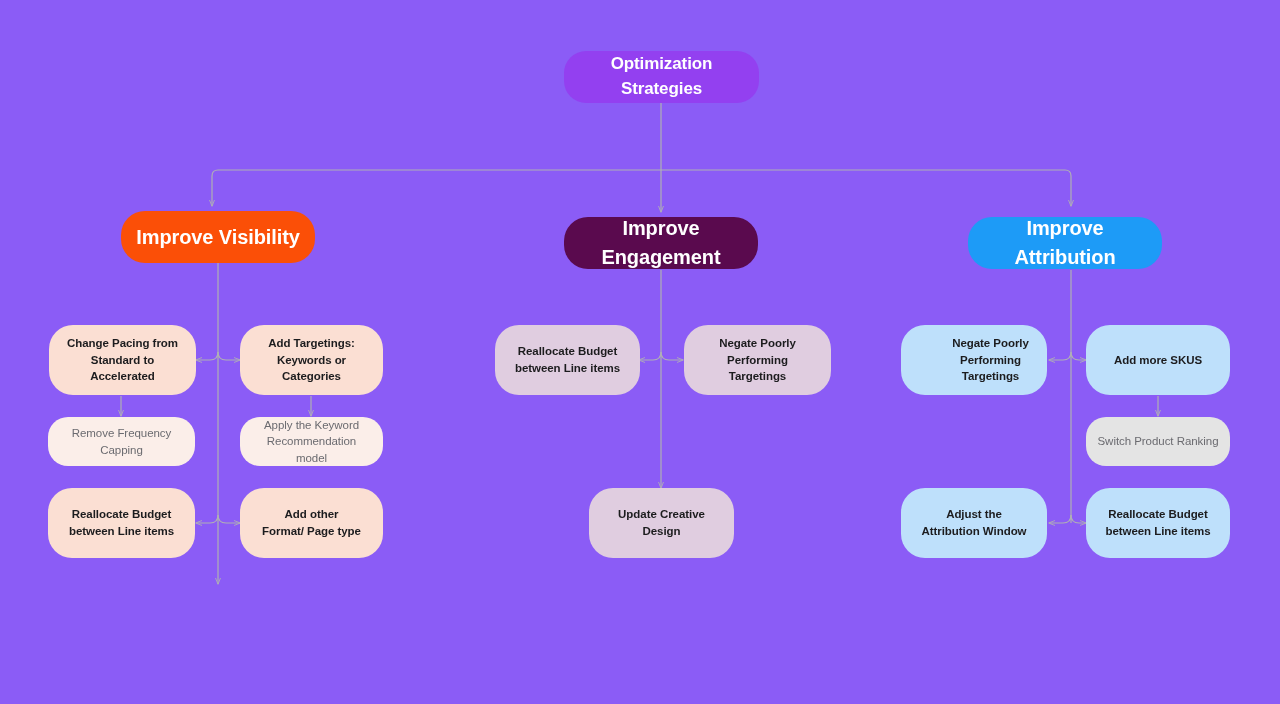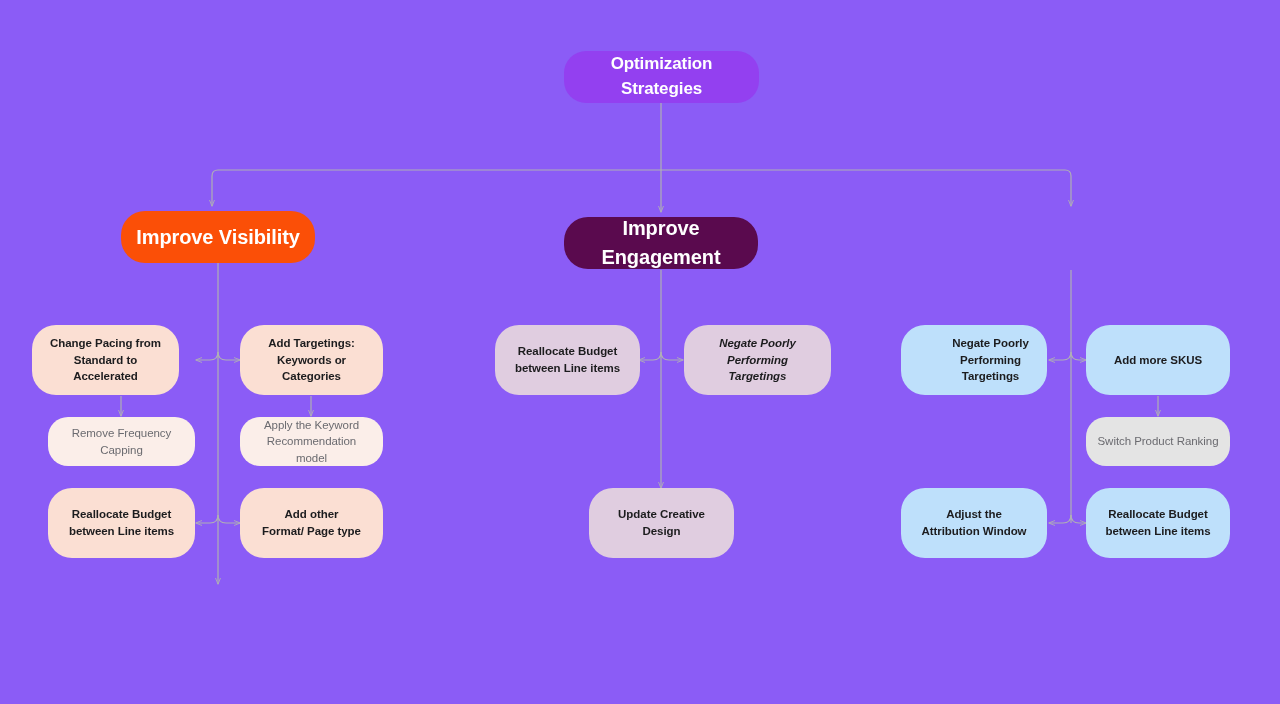--- a/index.html
+++ b/index.html
@@ -121,22 +121,25 @@
   </div>
 
   <div class="node cat" style="left:121px; top:211px; width:194px; height:52px; background:#fb4f07;">
     <span class="label">Improve Visibility</span>
   </div>
 
   <div class="node cat" style="left:564px; top:217px; width:194px; height:52px; background:#5a0a4e;">
     <span class="label">Improve Engagement</span>
   </div>
 
-
-  <div class="node leaf" style="left:32px; top:325px; width:147px; height:70px; background:#fbdfd3;">
+  <div class="node cat" style="left:968px; top:217px; width:194px; height:52px; background:#1d9bf7;">
+    <span class="label">Improve Attribution</span>
+  </div>
+
+  <div class="node leaf" style="left:49px; top:325px; width:147px; height:70px; background:#fbdfd3;">
     <span class="label">Change Pacing from
 Standard to Accelerated</span>
   </div>
 
   <div class="node leaf" style="left:240px; top:325px; width:143px; height:70px; background:#fbdfd3;">
     <span class="label">Add Targetings:
 Keywords or Categories</span>
   </div>
 
   <div class="node leaf-sub" style="left:240px; top:417px; width:143px; height:49px; background:#fbeee9;">
@@ -157,21 +160,21 @@
     <span class="label">Add other
 Format/ Page type</span>
   </div>
 
 
   <div class="node leaf" style="left:495px; top:325px; width:145px; height:70px; background:#e0cde0;">
     <span class="label">Reallocate Budget
 between Line items</span>
   </div>
 
-  <div class="node leaf" style="left:684px; top:325px; width:147px; height:70px; background:#e0cde0;font-style:italic;">
+  <div class="node leaf" style="left:684px; top:325px; width:147px; height:70px; background:#e0cde0;">
     <span class="label">Negate Poorly Performing
 Targetings</span>
   </div>
 
   <div class="node leaf" style="left:589px; top:488px; width:145px; height:70px; background:#e0cde0;">
     <span class="label">Update Creative Design</span>
   </div>
 
   <div class="node leaf" style="left:901px; top:325px; width:146px; height:70px; background:#bee0fb;padding-left:33px;">
     <span class="label">Negate Poorly

